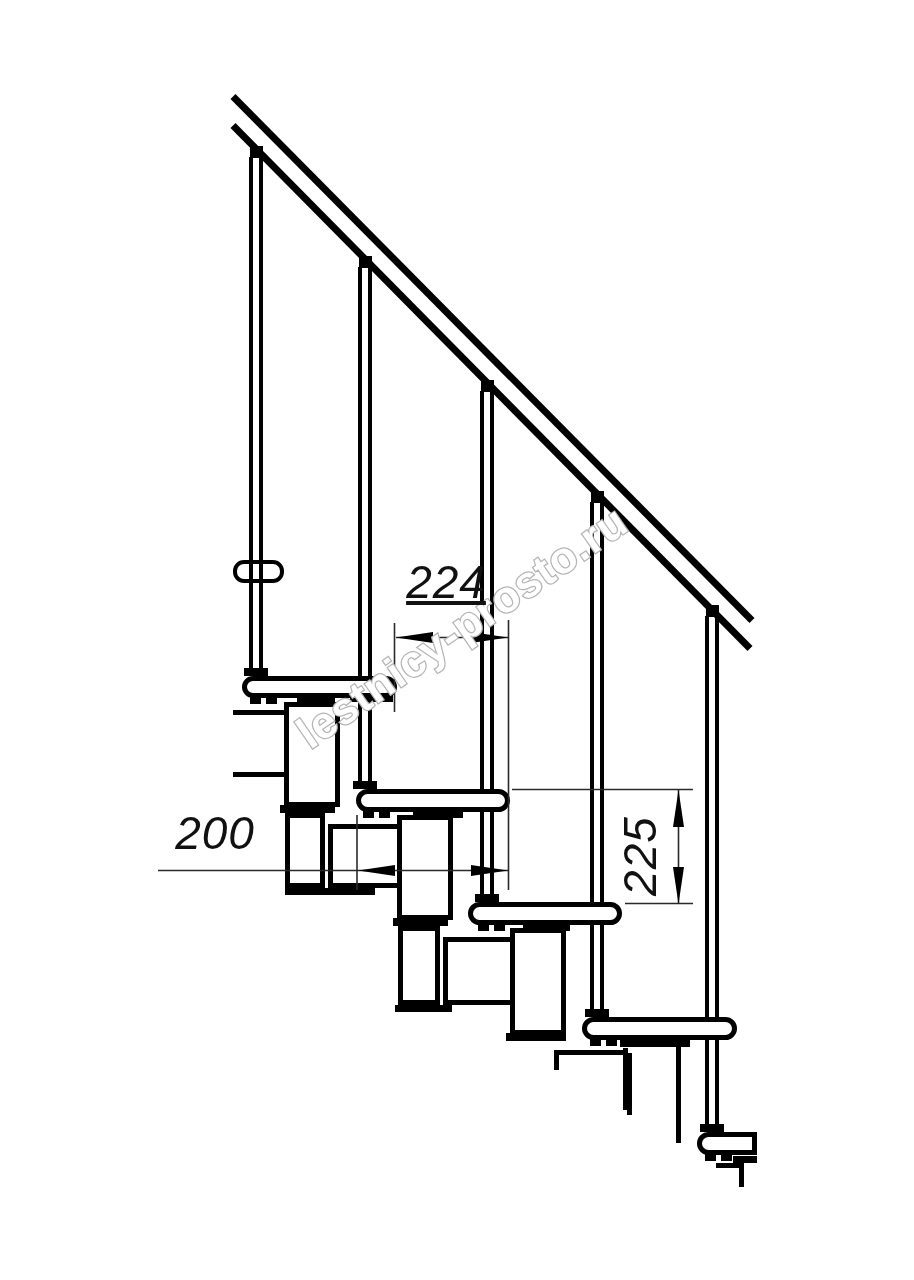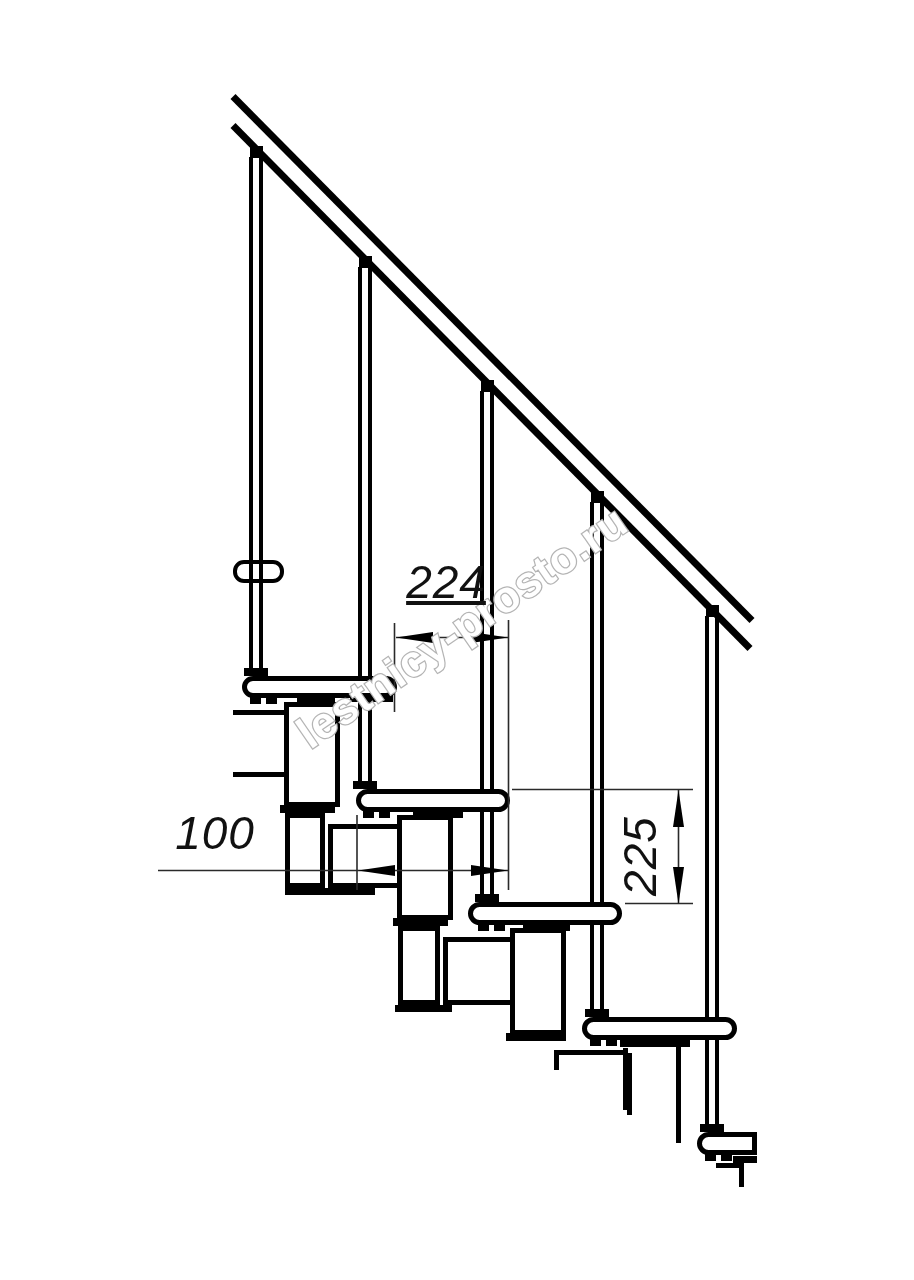--- a/index.html
+++ b/index.html
@@ -139,16 +139,16 @@
     <line x1="678.5" y1="790" x2="678.5" y2="904" stroke="#2a2a2a" stroke-width="1.6"></line>
     <line x1="512" y1="789.5" x2="693" y2="789.5" stroke="#2a2a2a" stroke-width="1.6"></line>
     <line x1="625" y1="903.5" x2="693" y2="903.5" stroke="#2a2a2a" stroke-width="1.6"></line>
     <polygon points="678.5,790 673,827 684,827" fill="#000"></polygon>
     <polygon points="678.5,904 673,867 684,867" fill="#000"></polygon>
   </svg>
 
   <div id="watermark">lestnicy-prosto.ru</div>
 
   <div class="dim-label" style="left:446px;top:582px;text-decoration:underline;">224</div>
-  <div class="dim-label" style="left:215px;top:833px;">100</div>
+  <div class="dim-label" style="left:215px;top:833px;">200</div>
   <div class="dim-label vertical" style="left:640px;top:856px;">225</div>
 
 </div>
 
 </body></html>

